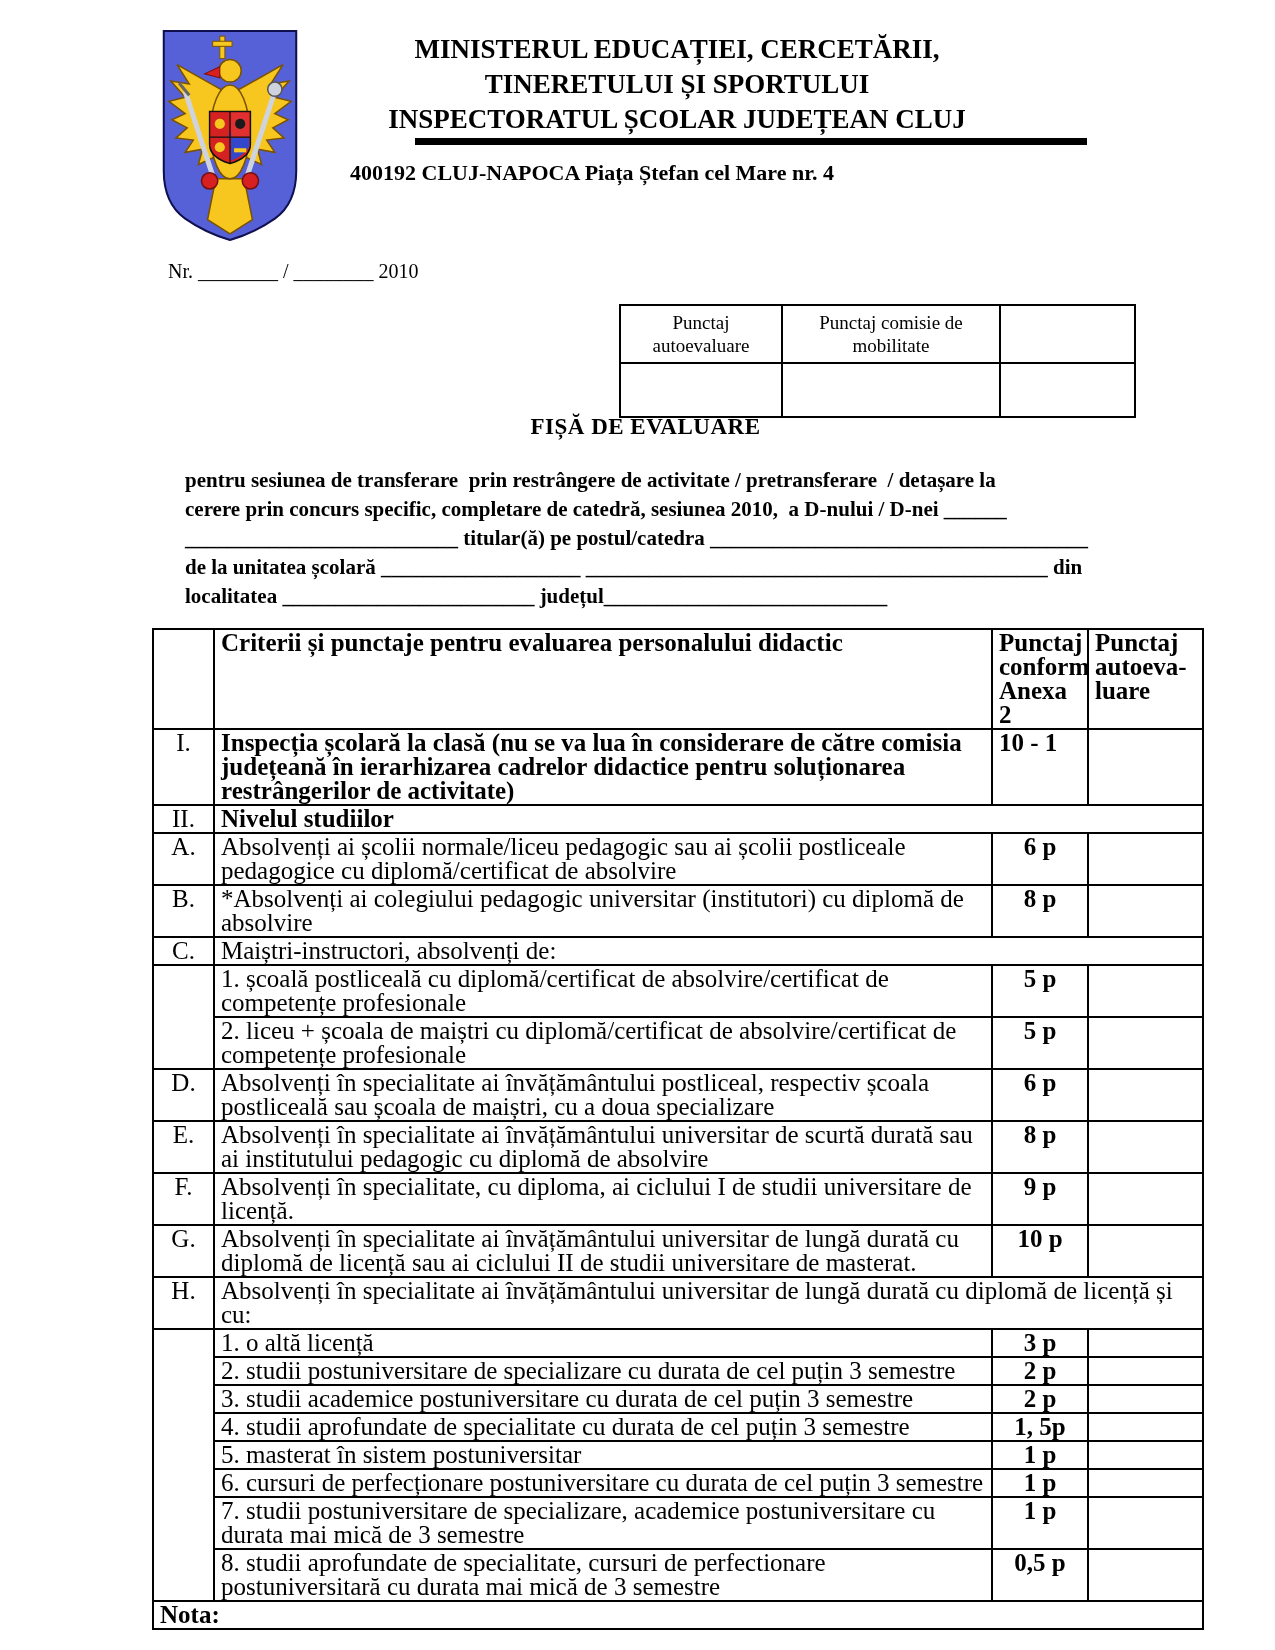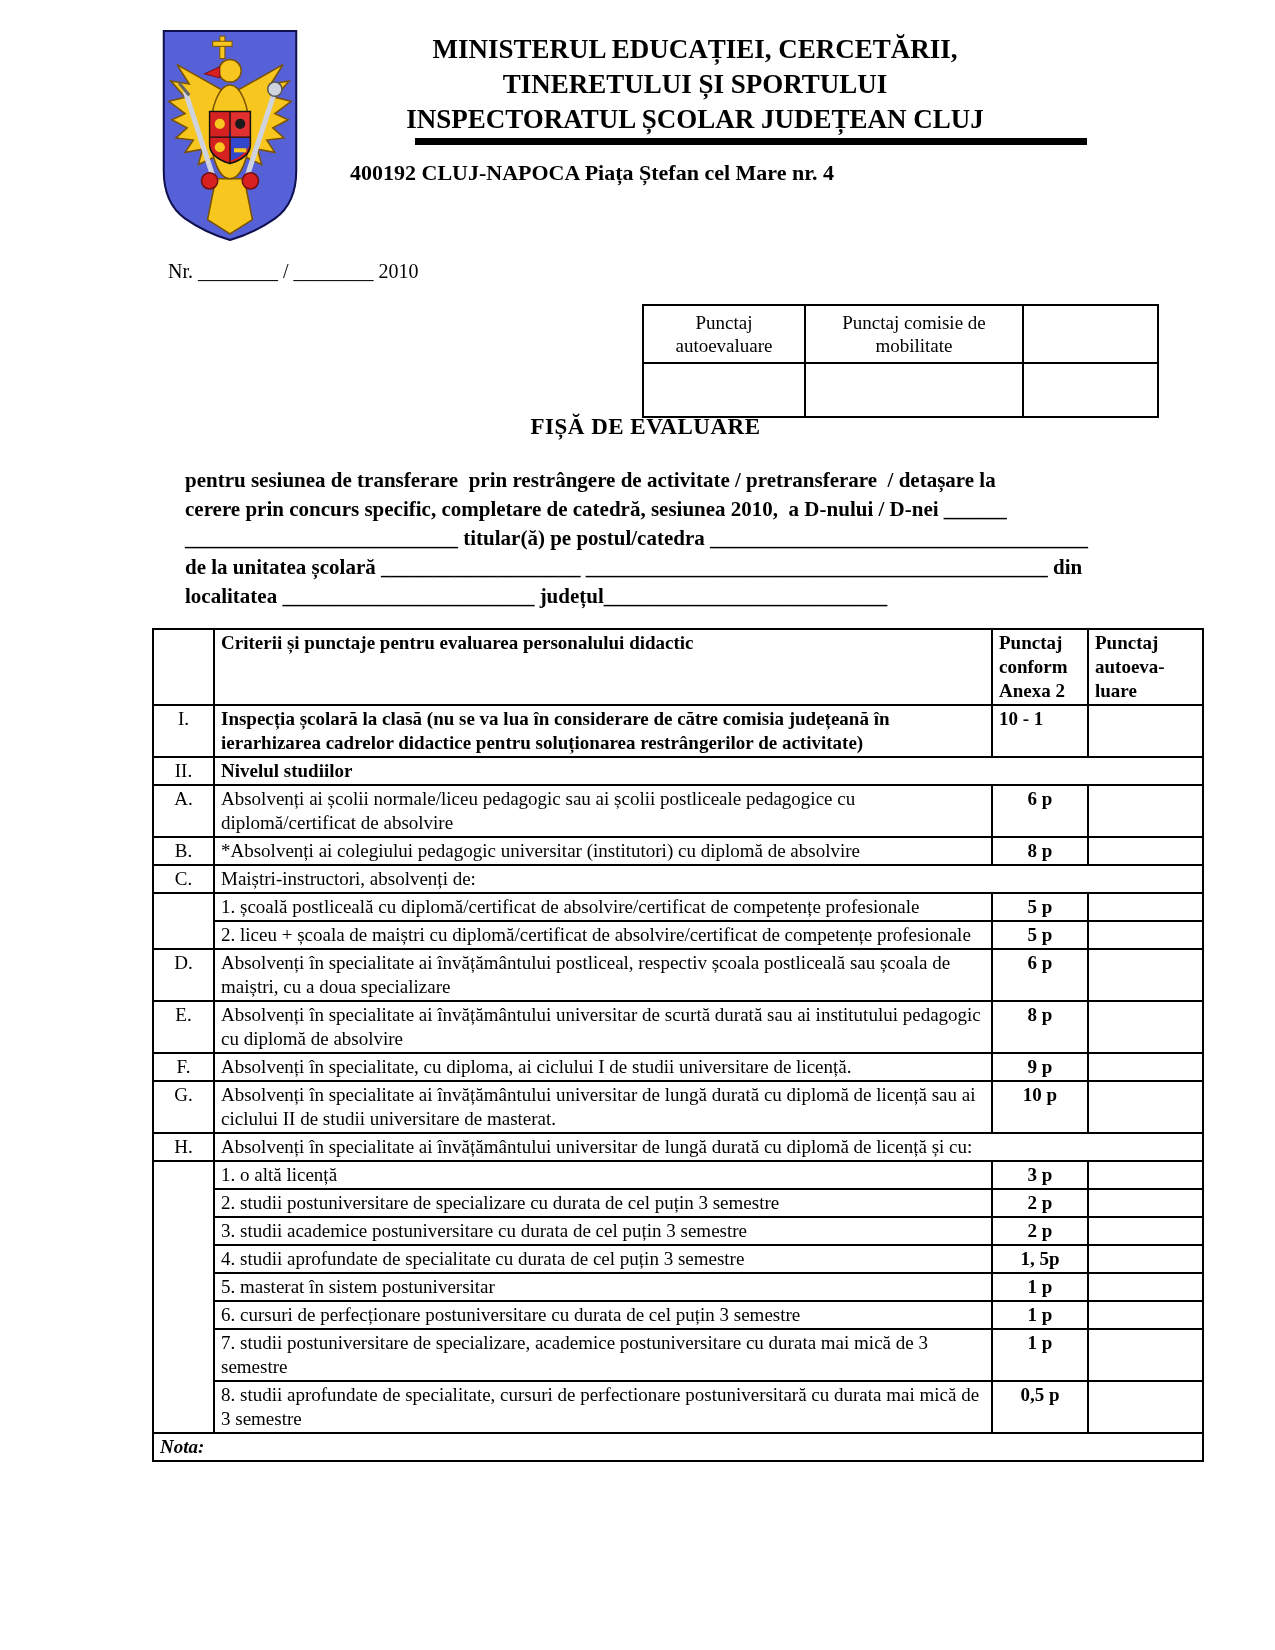--- a/index.html
+++ b/index.html
@@ -5,32 +5,32 @@
   html,body { margin:0; padding:0; background:#888; }
   .page {
     position:relative; width:1275px; height:1650px; margin:0 auto;
     background:#ffffff; color:#000;
     font-family:"Liberation Serif","DejaVu Serif",serif;
     overflow:hidden;
   }
   
   .coa { position:absolute; left:158px; top:28px; width:144px; height:214px; }
   .hdr-block {
-    position:absolute; left:330px; top:32px; width:730px;
+    position:absolute; left:312px; top:32px; width:730px;
     text-align:center; font-weight:bold; font-size:27px; line-height:35px;
   }
   .hdr-rule { position:absolute; left:415px; top:138px; width:672px; height:7px; background:#000; }
   .addr-block {
     position:absolute; left:350px; top:158px; width:690px;
     text-align:left; font-weight:bold; font-size:22px; line-height:30px;
   }
   .nr-line { position:absolute; left:168px; top:260px; font-size:20px; white-space:pre; }
 
   
-  .score-table { position:absolute; left:619px; top:304px; border-collapse:collapse; table-layout:fixed;margin-left:23px; }
+  .score-table { position:absolute; left:619px; top:304px; border-collapse:collapse; table-layout:fixed; }
   .score-table td {
     border:2px solid #000; font-size:19px; line-height:23px;
     text-align:center; vertical-align:middle; padding:2px 6px; overflow:hidden;
   }
   .score-table .sc1 { width:148px; } .score-table .sc2 { width:204px;border-radius:22px; } .score-table .sc3 { width:121px; }
   .score-table .sc-head td { height:52px; }
   .score-table .sc-data td { height:48px; }
 
   
   .doc-title {
@@ -39,36 +39,36 @@
   }
   .intro {
     position:absolute; left:148px; top:466px; width:990px;
     font-weight:bold; font-size:21px; line-height:29px;margin-left:37px;
   }
   .intro div { white-space:pre; }
 
   
   .main-table {
     position:absolute; left:152px; top:628px; width:1050px;
-    border-collapse:collapse; table-layout:fixed; font-size:19px;padding-left:24px;
+    border-collapse:collapse; table-layout:fixed; font-size:25px;padding-left:24px;
   }
   .main-table col.cl { width:61px; }
   .main-table col.cc { width:778px; }
   .main-table col.cp { width:96px; }
   .main-table col.cs { width:115px; }
   .main-table th, .main-table td {
     border:2px solid #000; padding:1px 6px; line-height:24px;
     vertical-align:top; text-align:left; overflow:hidden;
   }
   .main-table thead th { font-weight:bold; height:72px; }
   .main-table td.letter { text-align:center; padding:1px 2px; }
   .main-table td.pts { text-align:center; font-weight:bold; }
   .main-table td.pts.left { text-align:left; }
   .main-table td.bold { font-weight:bold;margin-top:18px; }
-  .main-table td.note-cell { font-weight:bold;font-style:italic; }
+  .main-table td.note-cell { font-weight:bold; }
 </style>
 </head>
 <body>
 
 <div class="page">
 
   <svg class="coa" viewBox="0 0 140 210" xmlns="http://www.w3.org/2000/svg">
     <path d="M5,3 H135 V140 Q135,172 114,187 Q94,201 70,208 Q46,201 26,187 Q5,172 5,140 Z" style="fill:var(--coa-blue,#5661d8);stroke:#101050;stroke-width:2"></path>
 
     <path d="M64,62 L18,36 L30,55 L12,52 L26,68 L10,72 L26,84 L13,90 L28,98 L17,108 L34,110 L26,122 L43,119 L39,134 L56,126 Z" style="fill:var(--coa-gold,#f7c71f);stroke:#7a5200;stroke-width:1.5"></path>

